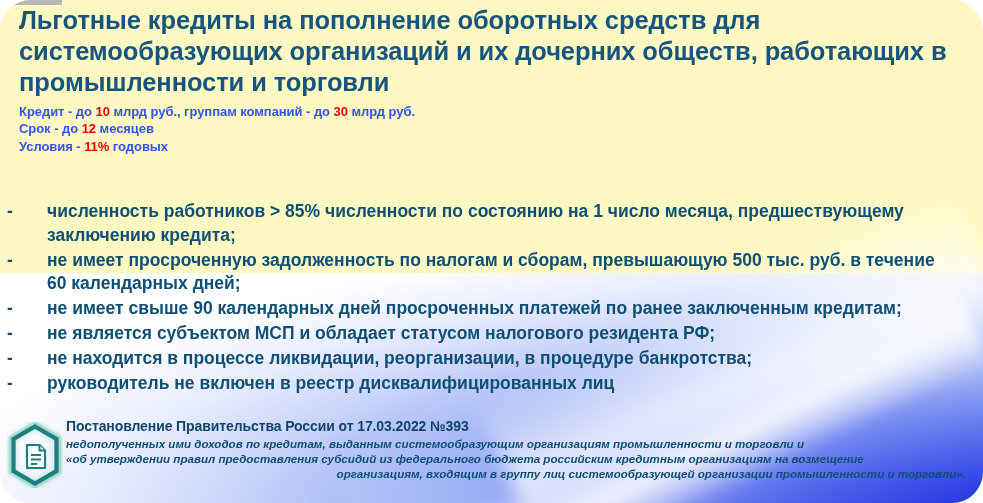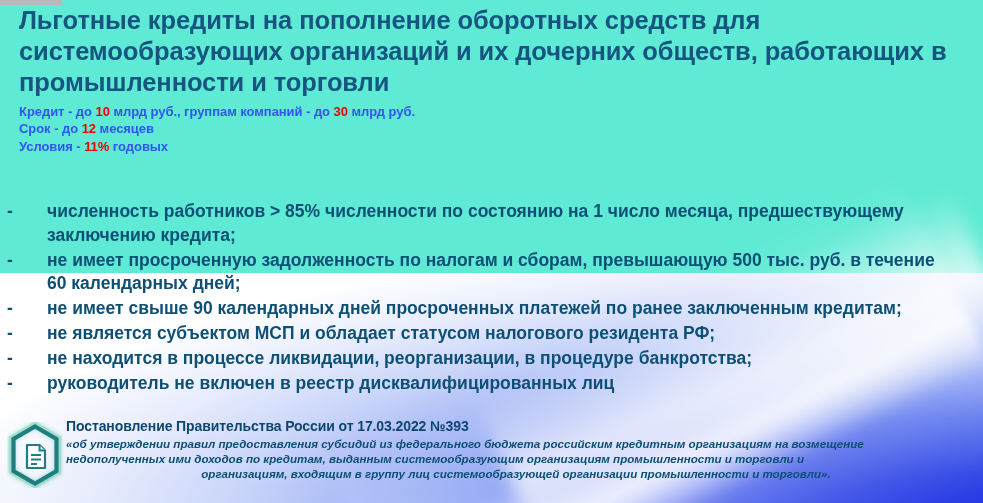--- a/index.html
+++ b/index.html
@@ -13,22 +13,23 @@
     overflow: hidden;
     font-family: "Liberation Sans", sans-serif;
     background: #ffffff;
     position: relative;
   }
 
   
   #slide {
     position: absolute;
     inset: 0;
-    background: #5eead4;
+    background: #fef9c3;
     overflow: hidden;
+    border-radius: 31px;
   }
   .bg-blue-wash {
     position: absolute;
     left: 0;
     right: 0;
     bottom: 0;
     height: 230px;
     background:
       radial-gradient(125% 150% at 100% 108%,
         #2433e2 0%,
@@ -171,21 +172,21 @@
     margin-top: 1px;
     color: #0d4f75;
     font-size: 11.6px;
     font-weight: bold;
     font-style: italic;
     line-height: 1.30;
     text-align: justify;
     width: 900px;
   }
   .footer-body .last-line {
-    text-align: center;
+    text-align: right;
   }
 </style>
 </head>
 <body>
 
 <div id="slide">
 
   <div class="bg-blue-wash"></div>
   <div class="bg-streak"></div>
   <div class="bg-streak2"></div>
@@ -253,22 +254,22 @@
           <path d="M32.5,23 L32.5,28.5 L38,28.5" fill="#d9eeee" stroke="#1f7f80" stroke-width="2"></path>
           <line x1="24" y1="33" x2="34" y2="33" stroke="#1f7f80" stroke-width="2"></line>
           <line x1="24" y1="37.5" x2="34" y2="37.5" stroke="#1f7f80" stroke-width="2"></line>
           <line x1="24" y1="42" x2="30" y2="42" stroke="#1f7f80" stroke-width="2"></line>
         </svg>
       </div>
 
       <div class="footer-text">
         <div class="footer-title">Постановление Правительства России от 17.03.2022 №393</div>
         <div class="footer-body">
+          <div>недополученных ими доходов по кредитам, выданным системообразующим организациям промышленности и торговли и</div>
           <div>«об утверждении правил предоставления субсидий из федерального бюджета российским кредитным организациям на возмещение</div>
-          <div>недополученных ими доходов по кредитам, выданным системообразующим организациям промышленности и торговли и</div>
           <div class="last-line">организациям, входящим в группу лиц системообразующей организации промышленности и торговли».</div>
         </div>
       </div>
 
     </div>
 
   </div>
 </div>
 
 </body></html>

